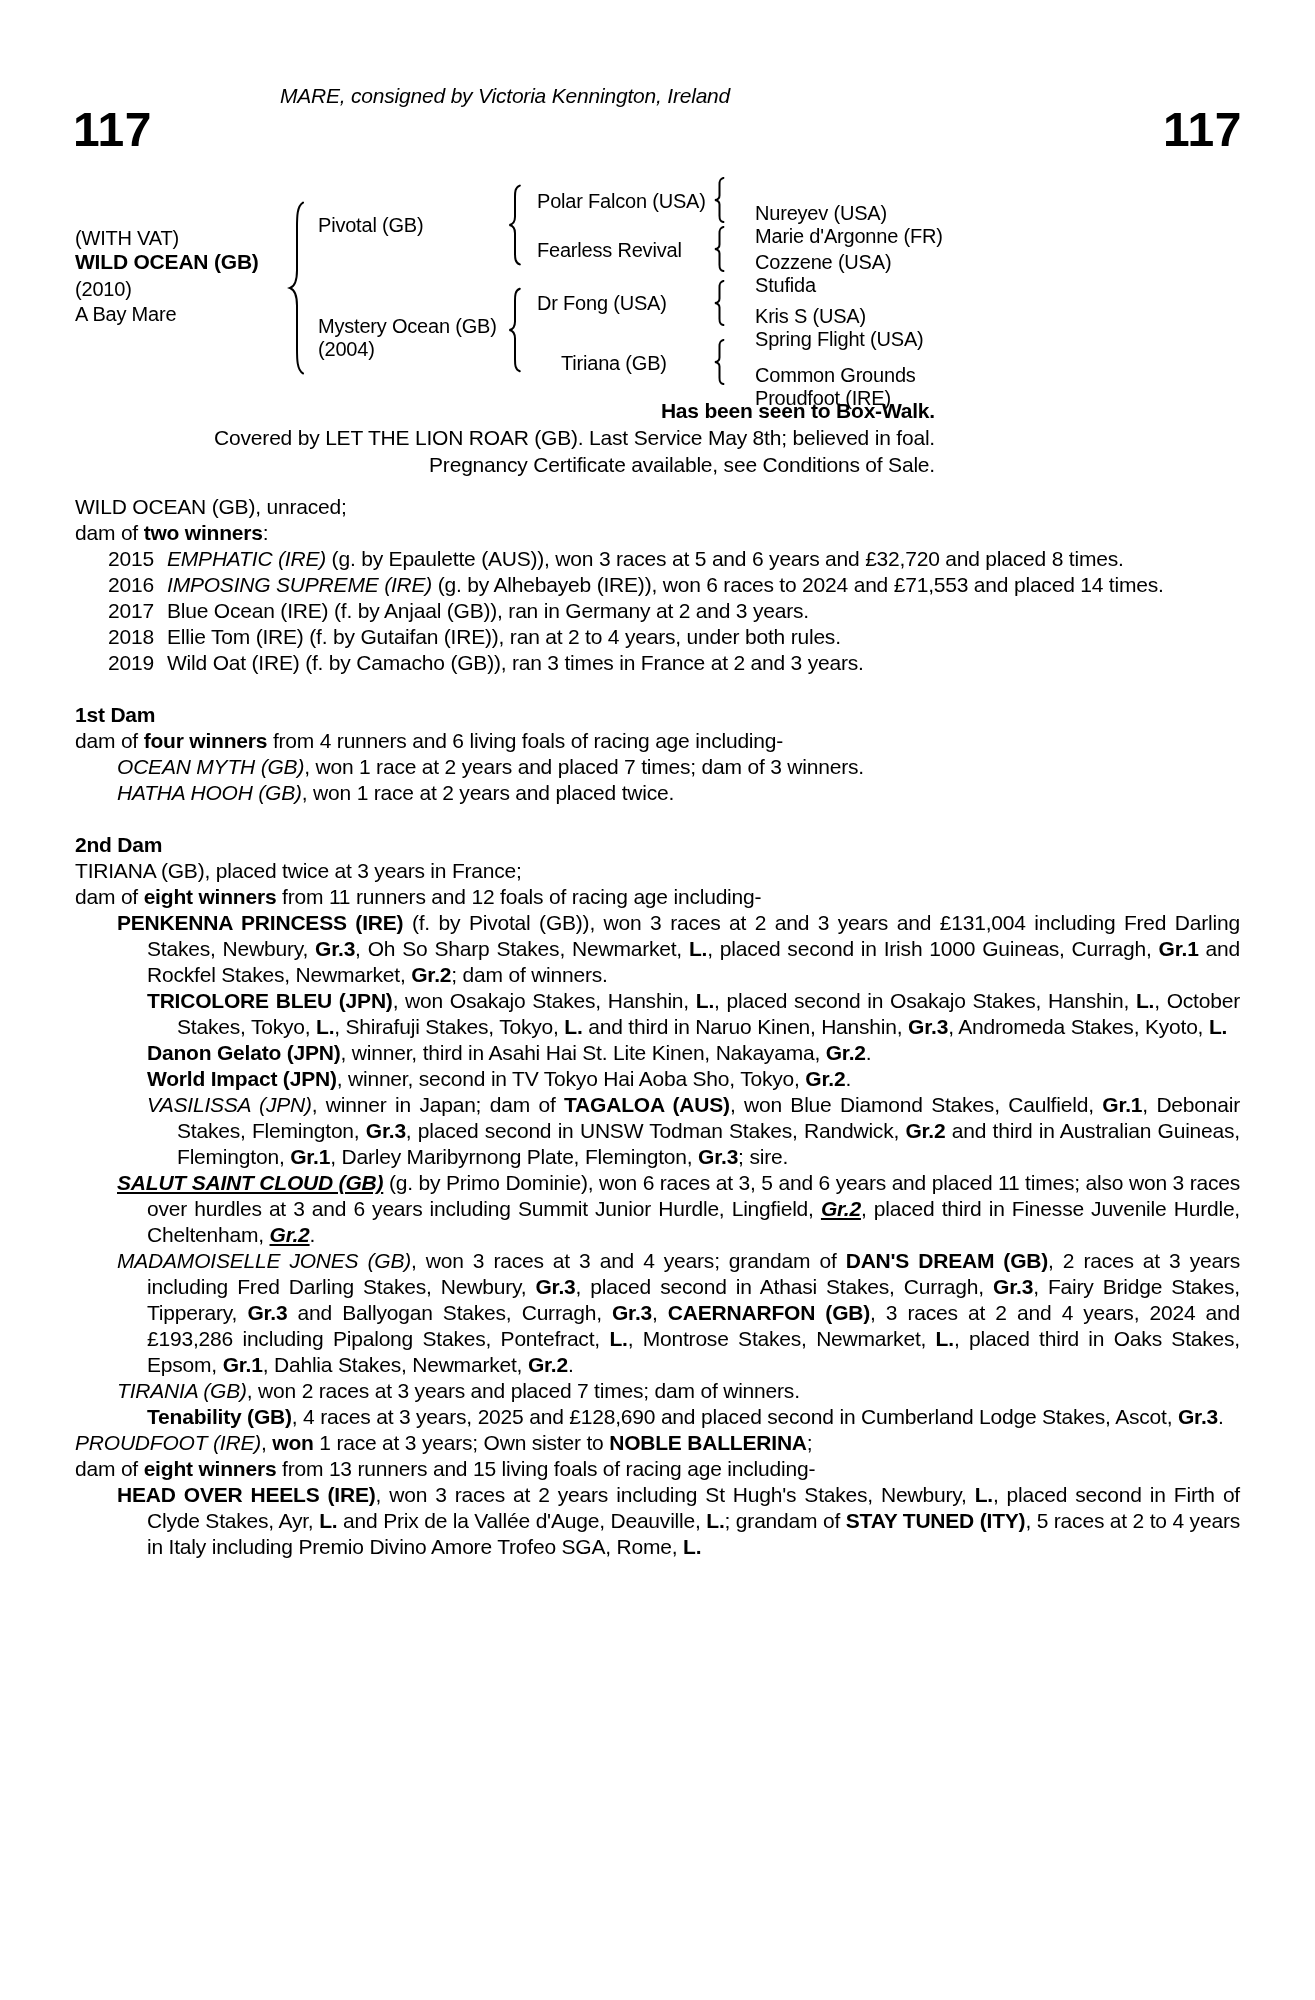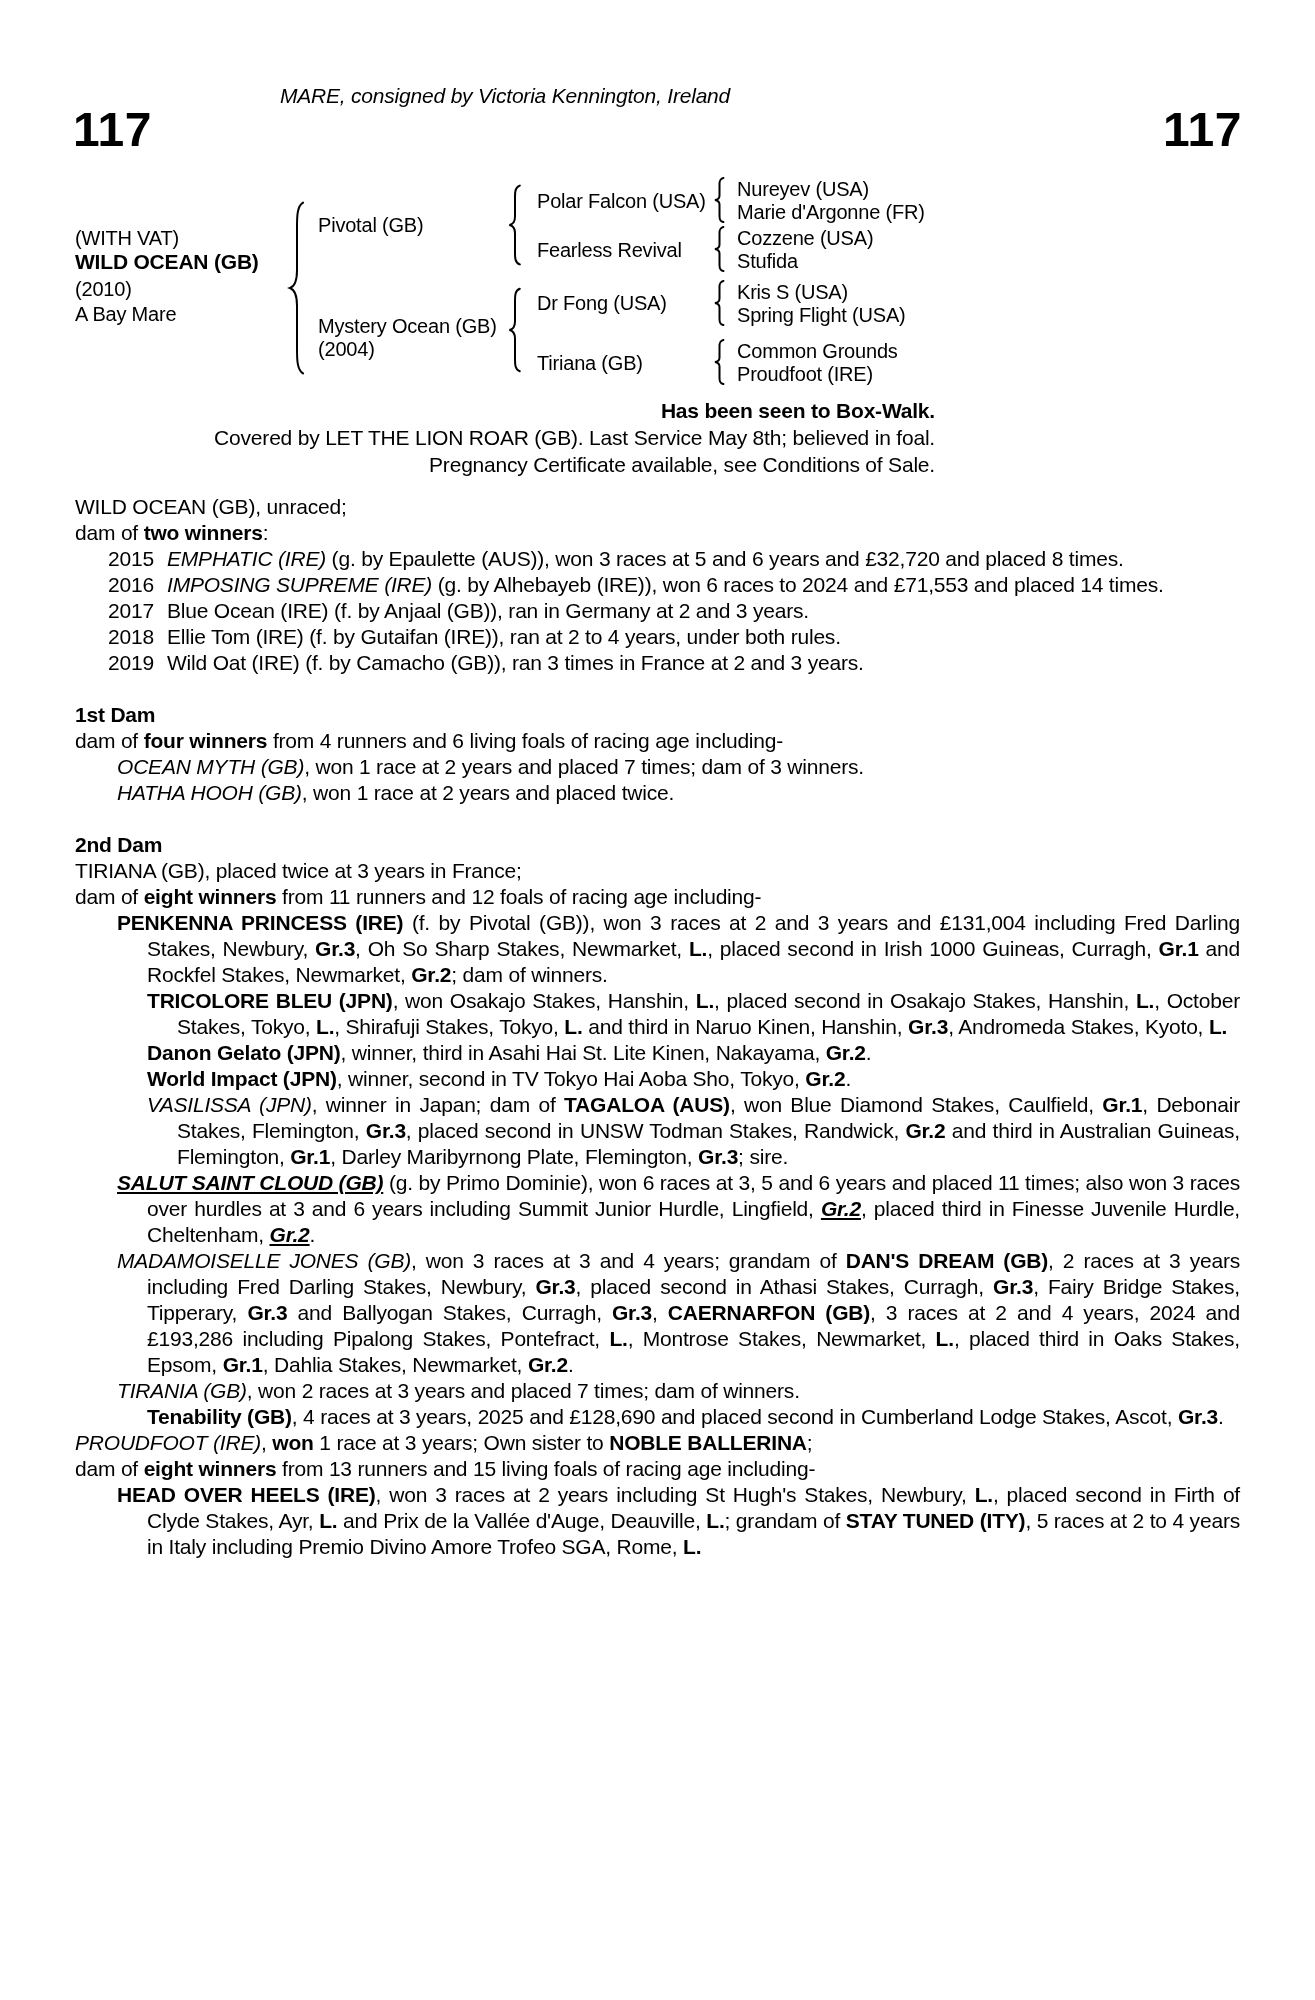--- a/index.html
+++ b/index.html
@@ -27,25 +27,25 @@
   }
   .lot-num.left { left: 73px; }
   .lot-num.right { right: 73px; }
 
   
   .ped-name { position: absolute; font-size: 20px; white-space: nowrap; line-height: 22px; }
   .lot-line { position: absolute; left: 75px; font-size: 20px; white-space: nowrap; }
   .lot-line.name { font-weight: bold; font-size: 21px; }
   .g1 { left: 318px; }
   .g2 { left: 537px; }
-  .g3 { left: 737px; }
+  .g3 { left: 755px; margin-top: 24px; }
   .sire    { top: 214px; }
   .damname { top: 315px; }
   .damyear { top: 338px; }
-  .g2-0 { top: 190px; } .g2-1 { top: 239px; } .g2-2 { top: 292px; } .g2-3 { top: 352px; }
+  .g2-0 { top: 190px; } .g2-1 { top: 239px; } .g2-2 { top: 292px; } .g2-3 { top: 352px; margin-left: 24px; }
   .g3-0 { top: 178px; } .g3-1 { top: 201px; }
   .g3-2 { top: 227px; } .g3-3 { top: 250px; }
   .g3-4 { top: 281px; } .g3-5 { top: 304px; }
   .g3-6 { top: 340px; } .g3-7 { top: 363px; }
   .brace { position: absolute; }
   .b1  { left: 287px; top: 199px; width: 20px; height: 178px; }
   .b2a { left: 507px; top: 184px; width: 16px; height: 82px; }
   .b2b { left: 507px; top: 287px; width: 16px; height: 86px; }
   .b3  { left: 713px; width: 13px; height: 46px; }
   .b3-0 { top: 177px; } .b3-1 { top: 226px; } .b3-2 { top: 280px; } .b3-3 { top: 339px; }

